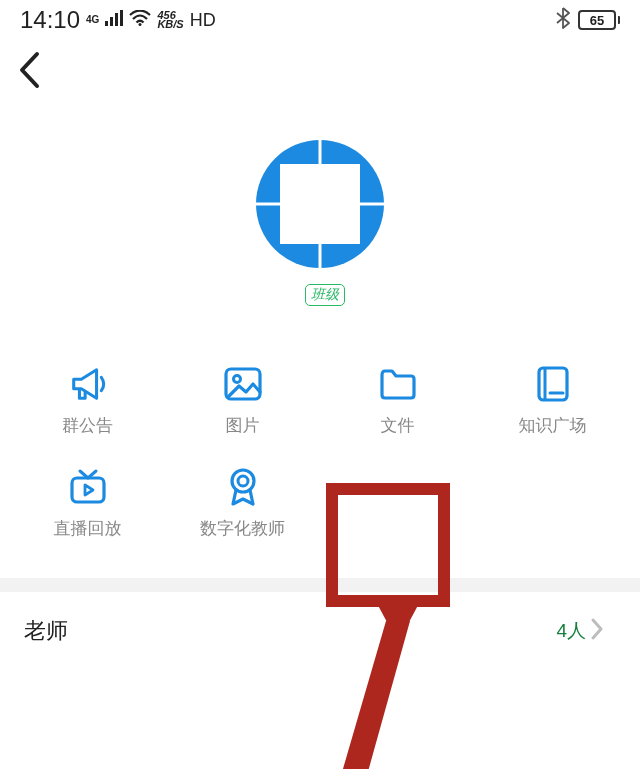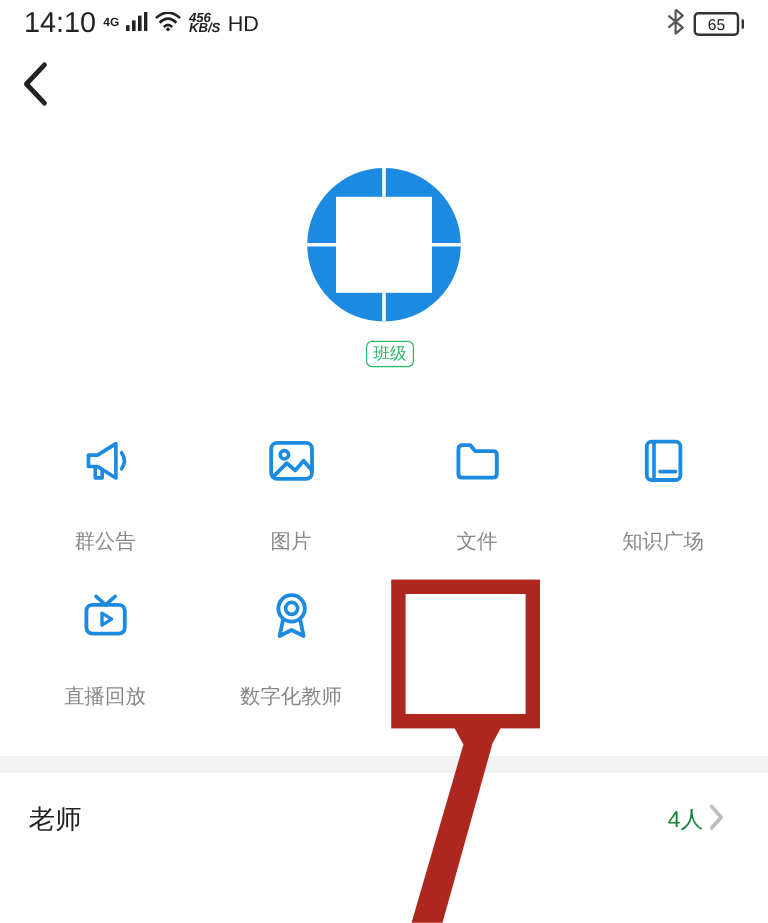--- a/index.html
+++ b/index.html
@@ -62,21 +62,21 @@
     }
     .battery {
       border: 2px solid #333;
       border-radius: 4px;
       width: 38px;
       height: 20px;
       display: flex;
       align-items: center;
       justify-content: center;
       font-size: 13px;
-      font-weight: 400;
+      font-weight: 700;
       position: relative;
     }
     .battery-tip {
       width: 2px;
       height: 8px;
       background: #333;
       border-radius: 0 1px 1px 0;
     }
     
     .nav-bar {
@@ -109,20 +109,21 @@
       color: #222;
     }
     .class-badge {
       border: 1.5px solid #29b864;
       color: #29b864;
       font-size: 14px;
       font-weight: 500;
       border-radius: 5px;
       padding: 1px 5px;
       margin-left: 10px;
+      font-style: italic;
     }
     
     .feature-grid {
       display: grid;
       grid-template-columns: repeat(4, 1fr);
       padding: 0 10px;
       row-gap: 30px;
     }
     .feature-item {
       display: flex;
@@ -134,21 +135,20 @@
     .feature-icon {
       height: 40px;
       width: 40px;
       display: flex;
       align-items: center;
       justify-content: center;
     }
     .feature-label {
       font-size: 17px;
       color: #888;
-      margin-top: 26px;
     }
     
     .separator {
       height: 14px;
       background: #f2f2f2;
       margin-top: 38px;
     }
     
     .list-row {
       display: flex;

